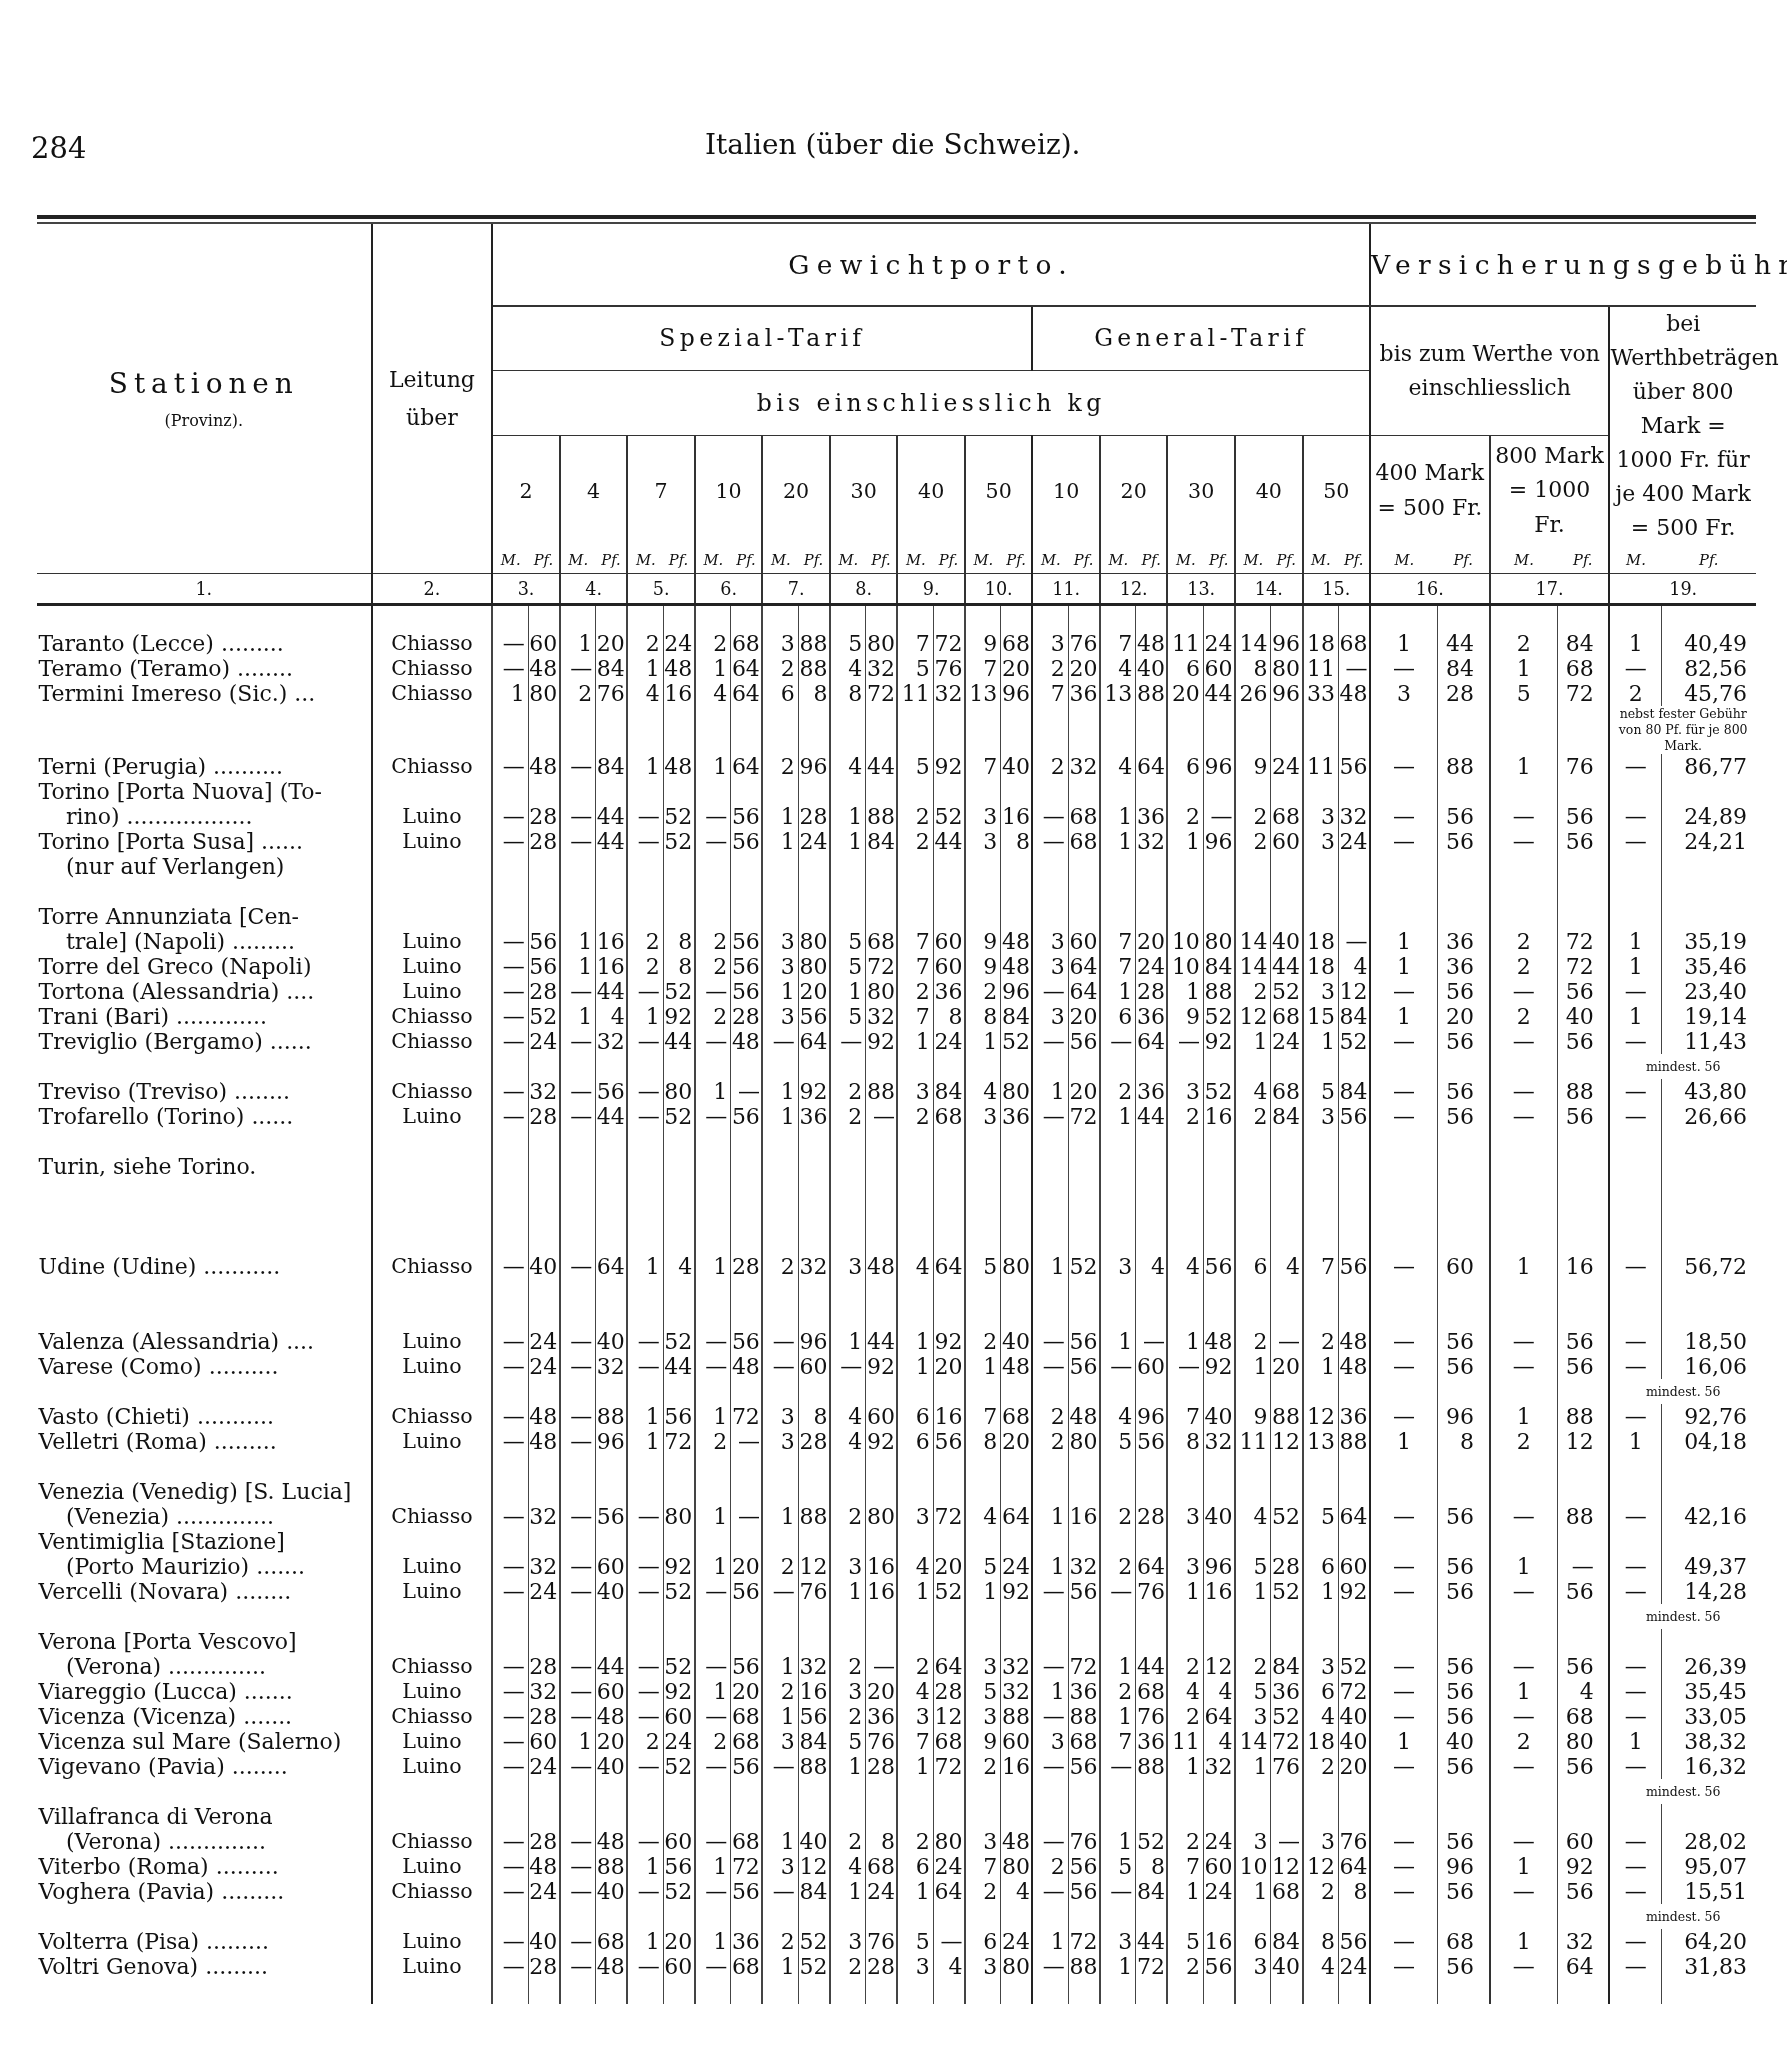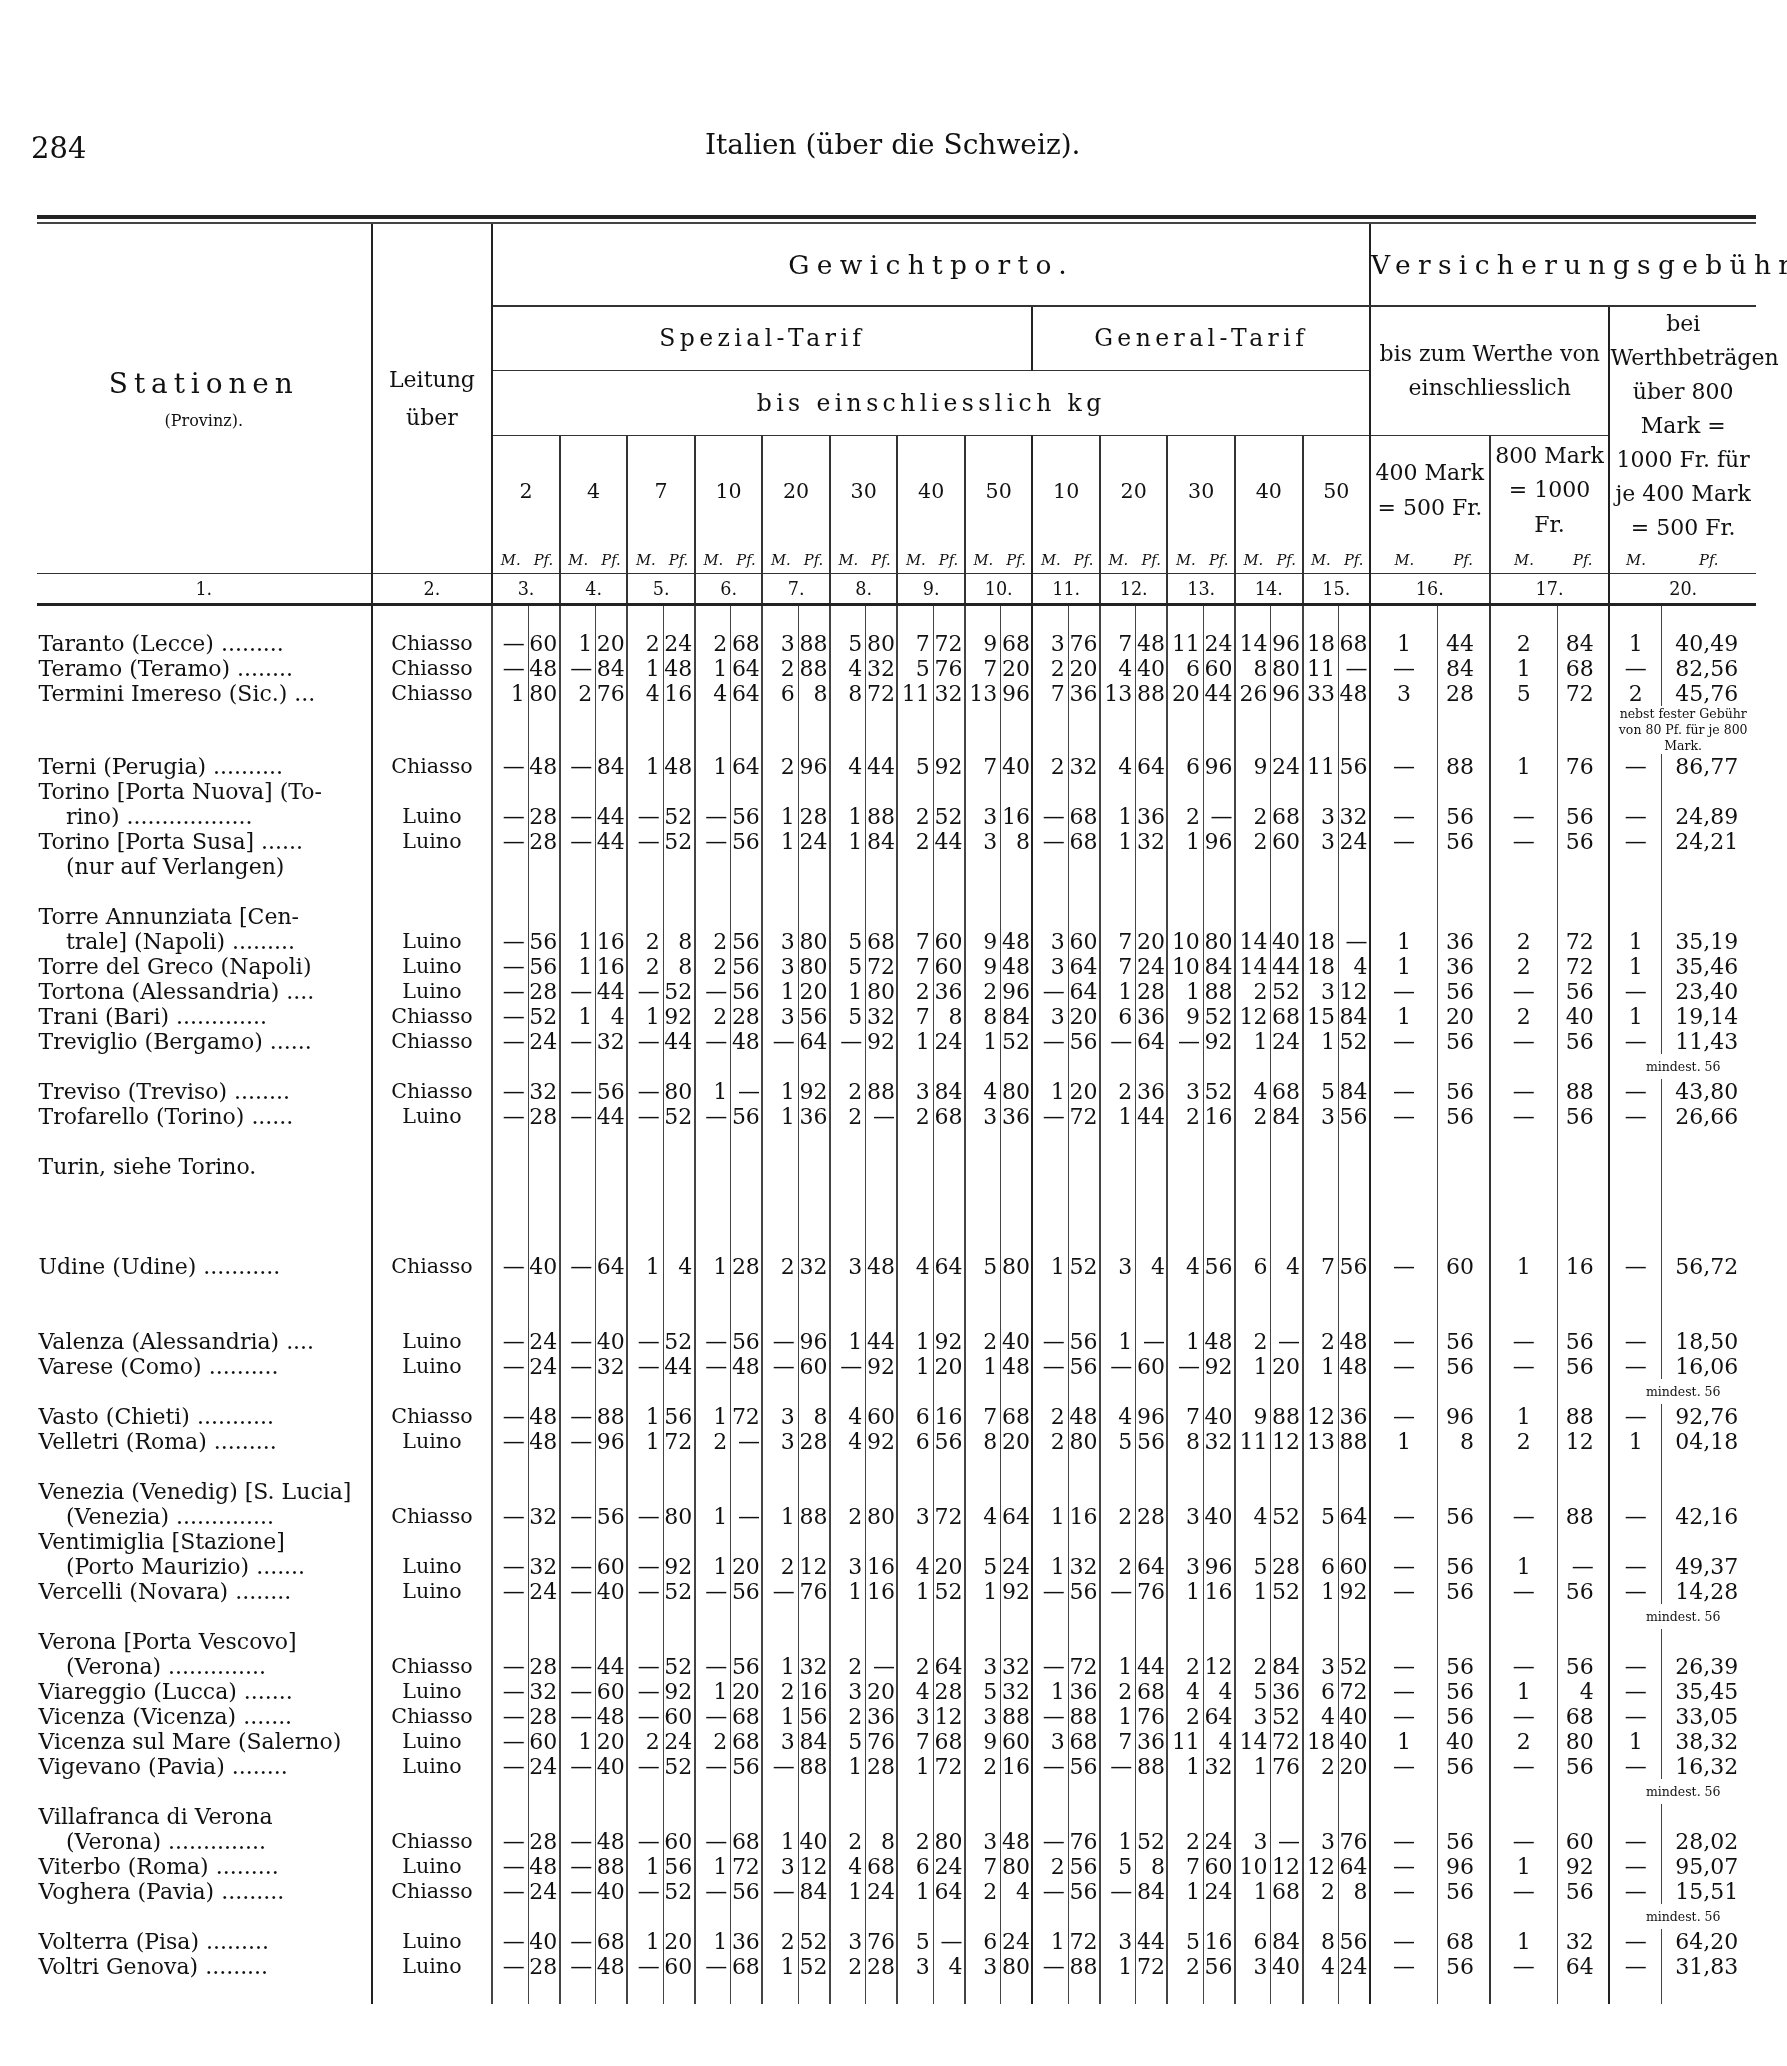--- a/index.html
+++ b/index.html
@@ -27,21 +27,21 @@
   td.st{padding-left:1.5px;border-right:2.2px solid #222;text-align:left;font-size:22px;}
   td.st.cont{padding-left:29px;}
   td.lt{text-align:center;border-right:2.9px solid #222;font-size:20.6px;}
   td.m{text-align:right;padding-right:2.9px;border-left:2.2px double #444;}
   td.p{text-align:right;padding-right:1.5px;border-left:0.7px solid #444;}
   td.gstart{border-left:2.9px solid #222;}
   td.vm{text-align:center;border-left:2.9px solid #222;}
   td.vm2{text-align:center;border-left:2.2px double #333;}
   td.vp{text-align:right;padding-right:14.7px;border-left:0.7px solid #444;}
   td.w18m{text-align:center;border-left:2.9px solid #222;}
-  td.w18p{text-align:left;padding-left:13.2px;border-left:0.7px solid #444;}
+  td.w18p{text-align:center;padding-left:13.2px;border-left:0.7px solid #444;}
   .note{font-size:12.5px;line-height:16px;white-space:normal;text-align:left;}
 </style>
 </head>
 <body>
 
 <div class="page-num">284</div>
 <div class="running-title">Italien (über die Schweiz).</div>
 
 <div class="tbl-wrap">
   <div class="topline"></div>
@@ -166,21 +166,21 @@
           <th class="hd-num bl" colspan="2">8.</th>
           <th class="hd-num bl" colspan="2">9.</th>
           <th class="hd-num bl" colspan="2">10.</th>
           <th class="hd-num blk" colspan="2">11.</th>
           <th class="hd-num bl" colspan="2">12.</th>
           <th class="hd-num bl" colspan="2">13.</th>
           <th class="hd-num bl" colspan="2">14.</th>
           <th class="hd-num bl" colspan="2">15.</th>
           <th class="hd-num blk" colspan="2">16.</th>
           <th class="hd-num bl" colspan="2">17.</th>
-          <th class="hd-num blk" colspan="2">20.</th>
+          <th class="hd-num blk" colspan="2">19.</th>
         </tr>
     </thead>
     <tbody id="tbody">
         <tr>
           <td class="st"></td>
           <td class="lt"></td>
           <td class="m"></td>
           <td class="p"></td>
           <td class="m"></td>
           <td class="p"></td>

